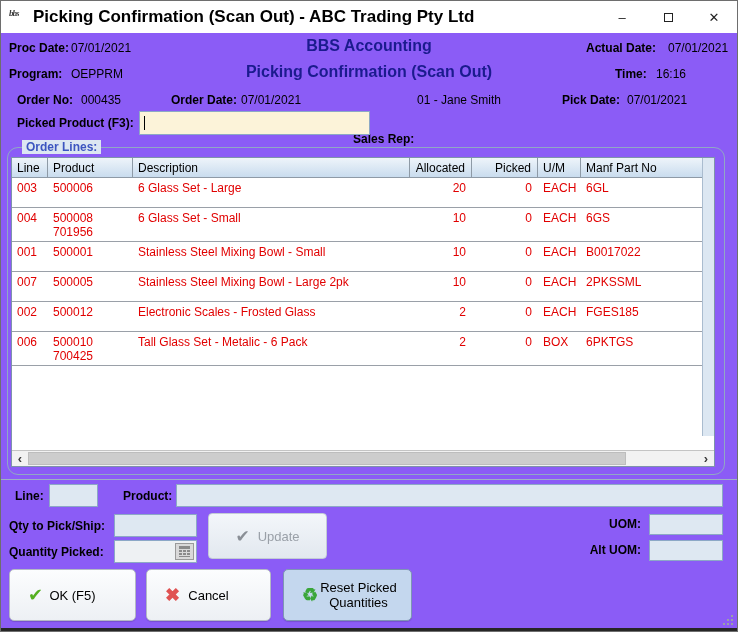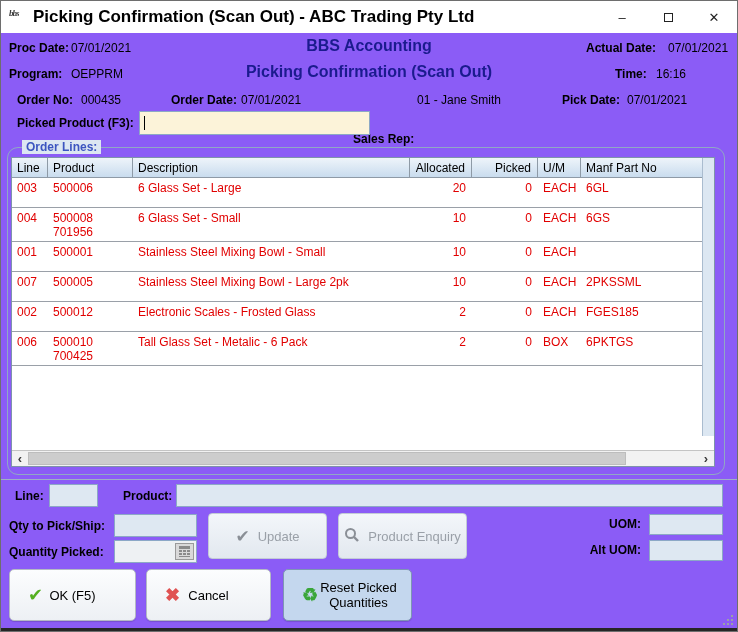--- a/index.html
+++ b/index.html
@@ -145,20 +145,21 @@
             <div class="cell c-um">EACH</div>
             <div class="cell c-manf">6GS</div>
           </div>
           <div class="t-row">
             <div class="cell c-line">001</div>
             <div class="cell c-product">500001</div>
             <div class="cell c-desc">Stainless Steel Mixing Bowl - Small</div>
             <div class="cell c-alloc">10</div>
             <div class="cell c-picked">0</div>
             <div class="cell c-um">EACH</div>
+            <div class="cell c-manf">B0017022</div>
           </div>
           <div class="t-row">
             <div class="cell c-line">007</div>
             <div class="cell c-product">500005</div>
             <div class="cell c-desc">Stainless Steel Mixing Bowl - Large 2pk</div>
             <div class="cell c-alloc">10</div>
             <div class="cell c-picked">0</div>
             <div class="cell c-um">EACH</div>
             <div class="cell c-manf">2PKSSML</div>
           </div>
@@ -216,29 +217,20 @@
           <rect x="8" y="7" width="3" height="2" fill="#8a8a8a"></rect>
           <rect x="0" y="10" width="11" height="1" fill="#8a8a8a"></rect>
         </svg>
     </span>
   </div>
 
   <div class="mid-btn" style="left:207px; top:512px; width:119px;">
     <span class="gray-check">✔</span>
     <span>Update</span>
   </div>
-  <div class="mid-btn" style="left:337px; top:512px; width:129px;">
-    <span>
-      <svg width="16" height="16" viewBox="0 0 16 16">
-          <circle cx="6.5" cy="6.5" r="4.5" fill="none" stroke="#8a8f96" stroke-width="2"></circle>
-          <line x1="10" y1="10" x2="14" y2="14" stroke="#8a8f96" stroke-width="2.4"></line>
-        </svg>
-    </span>
-    <span>Product Enquiry</span>
-  </div>
 
   <div class="abs lbl" style="left:560px; top:516px; width:80px; text-align:right;">UOM:</div>
   <div class="small-input" style="left:648px; top:513px; width:74px; height:21px;"><span></span></div>
   <div class="abs lbl" style="left:560px; top:542px; width:80px; text-align:right;">Alt UOM:</div>
   <div class="small-input" style="left:648px; top:539px; width:74px; height:21px;"><span></span></div>
 
   <div class="big-btn" style="left:8px; width:127px;">
     <span class="btn-icon green">✔</span>
     <span>OK (F5)</span>
   </div>

